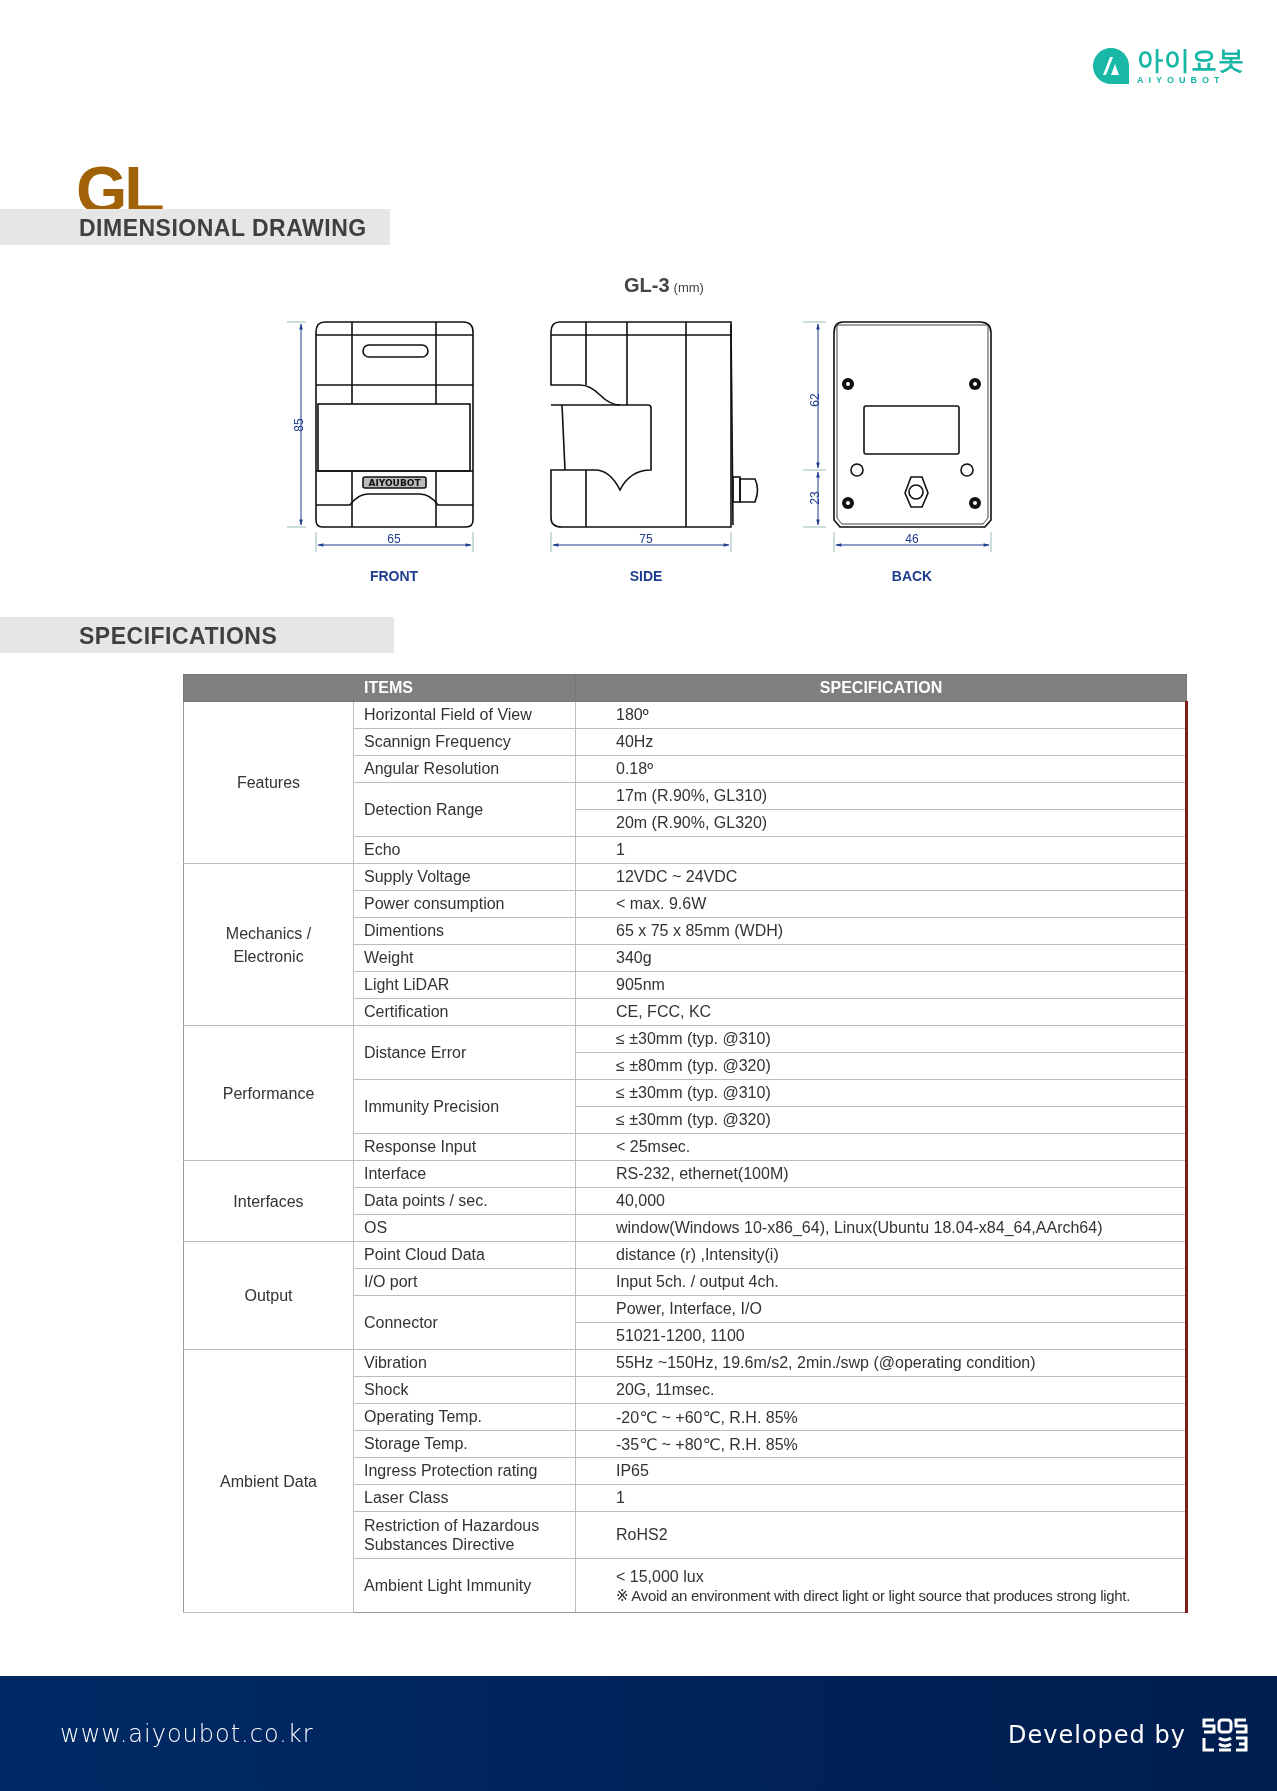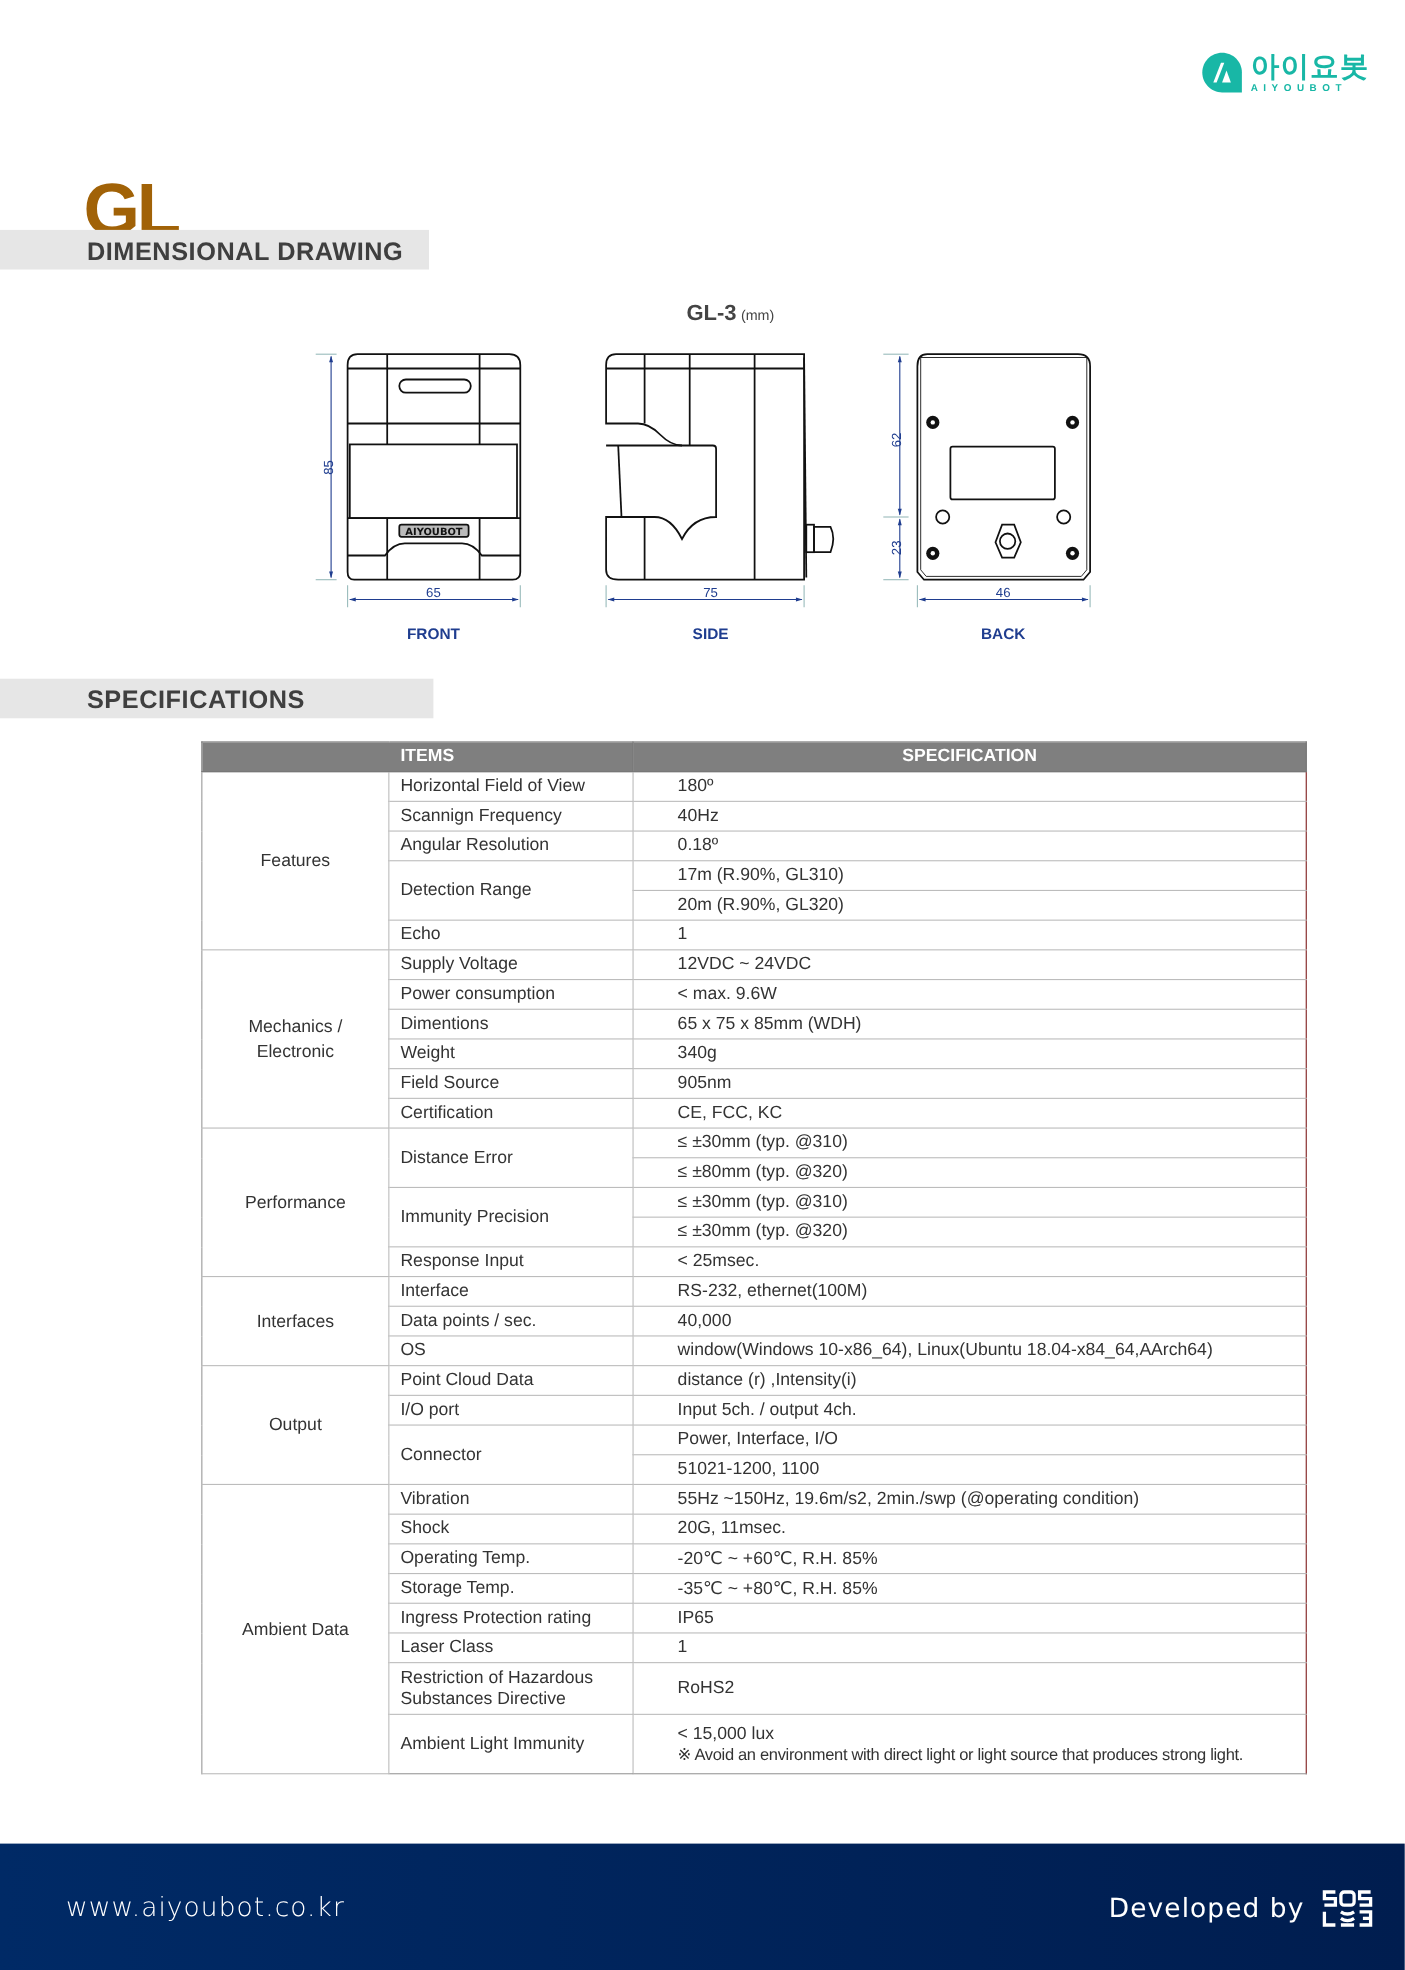--- a/index.html
+++ b/index.html
@@ -32,21 +32,21 @@
 
   
   table.spec { position: absolute; left: 136px; top: 674px; width: 1005px; border-collapse: collapse; font-size: 16px; color: #333; margin-left: 47px; }
   table.spec th { background: #7f7f7f; color: #fff; font-weight: bold; height: 27px; font-size: 16px; border: 1px solid #777; }
   table.spec td { border: 1px solid #bcbcbc; height: 27px; padding: 0 10px; vertical-align: middle; }
   table.spec td.cat { text-align: center; border-left: 1px solid #999; width: 170px; line-height: 23px; }
   table.spec td.item { width: 222px; }
   table.spec td.val { }
   table.spec tr.grp-start td { border-top: 1px solid #999; }
   table.spec tbody tr:last-child td { border-bottom: 1px solid #999; }
-  table.spec td:last-child { border-right: 1px solid #7f1d1d; padding-left: 40px; }
+  table.spec td:last-child { border-right: 3px solid #7f1d1d; padding-left: 40px; }
   .note { font-size: 15px; letter-spacing: -0.3px; }
   .lh2 { line-height: 19px; padding-top: 4px !important; padding-bottom: 4px !important; }
 
   
   .footer { position: absolute; left: 0; top: 1676px; width: 1277px; height: 115px; background: linear-gradient(90deg, #002a66 0%, #001d4f 100%); }
   .footer-url { position: absolute; left: 60px; top: 44px; color: #ffffff; font-size: 24px; letter-spacing: 1px; font-family: "DejaVu Sans", sans-serif; font-weight: 300; }
   .footer-dev { position: absolute; left: 1008px; top: 40px; display: flex; align-items: center; gap: 14px; color: #fff; font-size: 24px; letter-spacing: 1px; font-family: "DejaVu Sans", sans-serif; }
   .sos-logo { width: 50px; height: 38px; }
 </style>
 </head>
@@ -217,21 +217,21 @@
     </tr>
     <tr>
       <td class="item">Dimentions</td>
       <td class="val">65 x 75 x 85mm (WDH)</td>
     </tr>
     <tr>
       <td class="item">Weight</td>
       <td class="val">340g</td>
     </tr>
     <tr>
-      <td class="item">Field Source</td>
+      <td class="item">Light LiDAR</td>
       <td class="val">905nm</td>
     </tr>
     <tr>
       <td class="item">Certification</td>
       <td class="val">CE, FCC, KC</td>
     </tr>
 
     <tr class="grp-start">
       <td class="cat" rowspan="5">Performance</td>
       <td class="item" rowspan="2">Distance Error</td>

